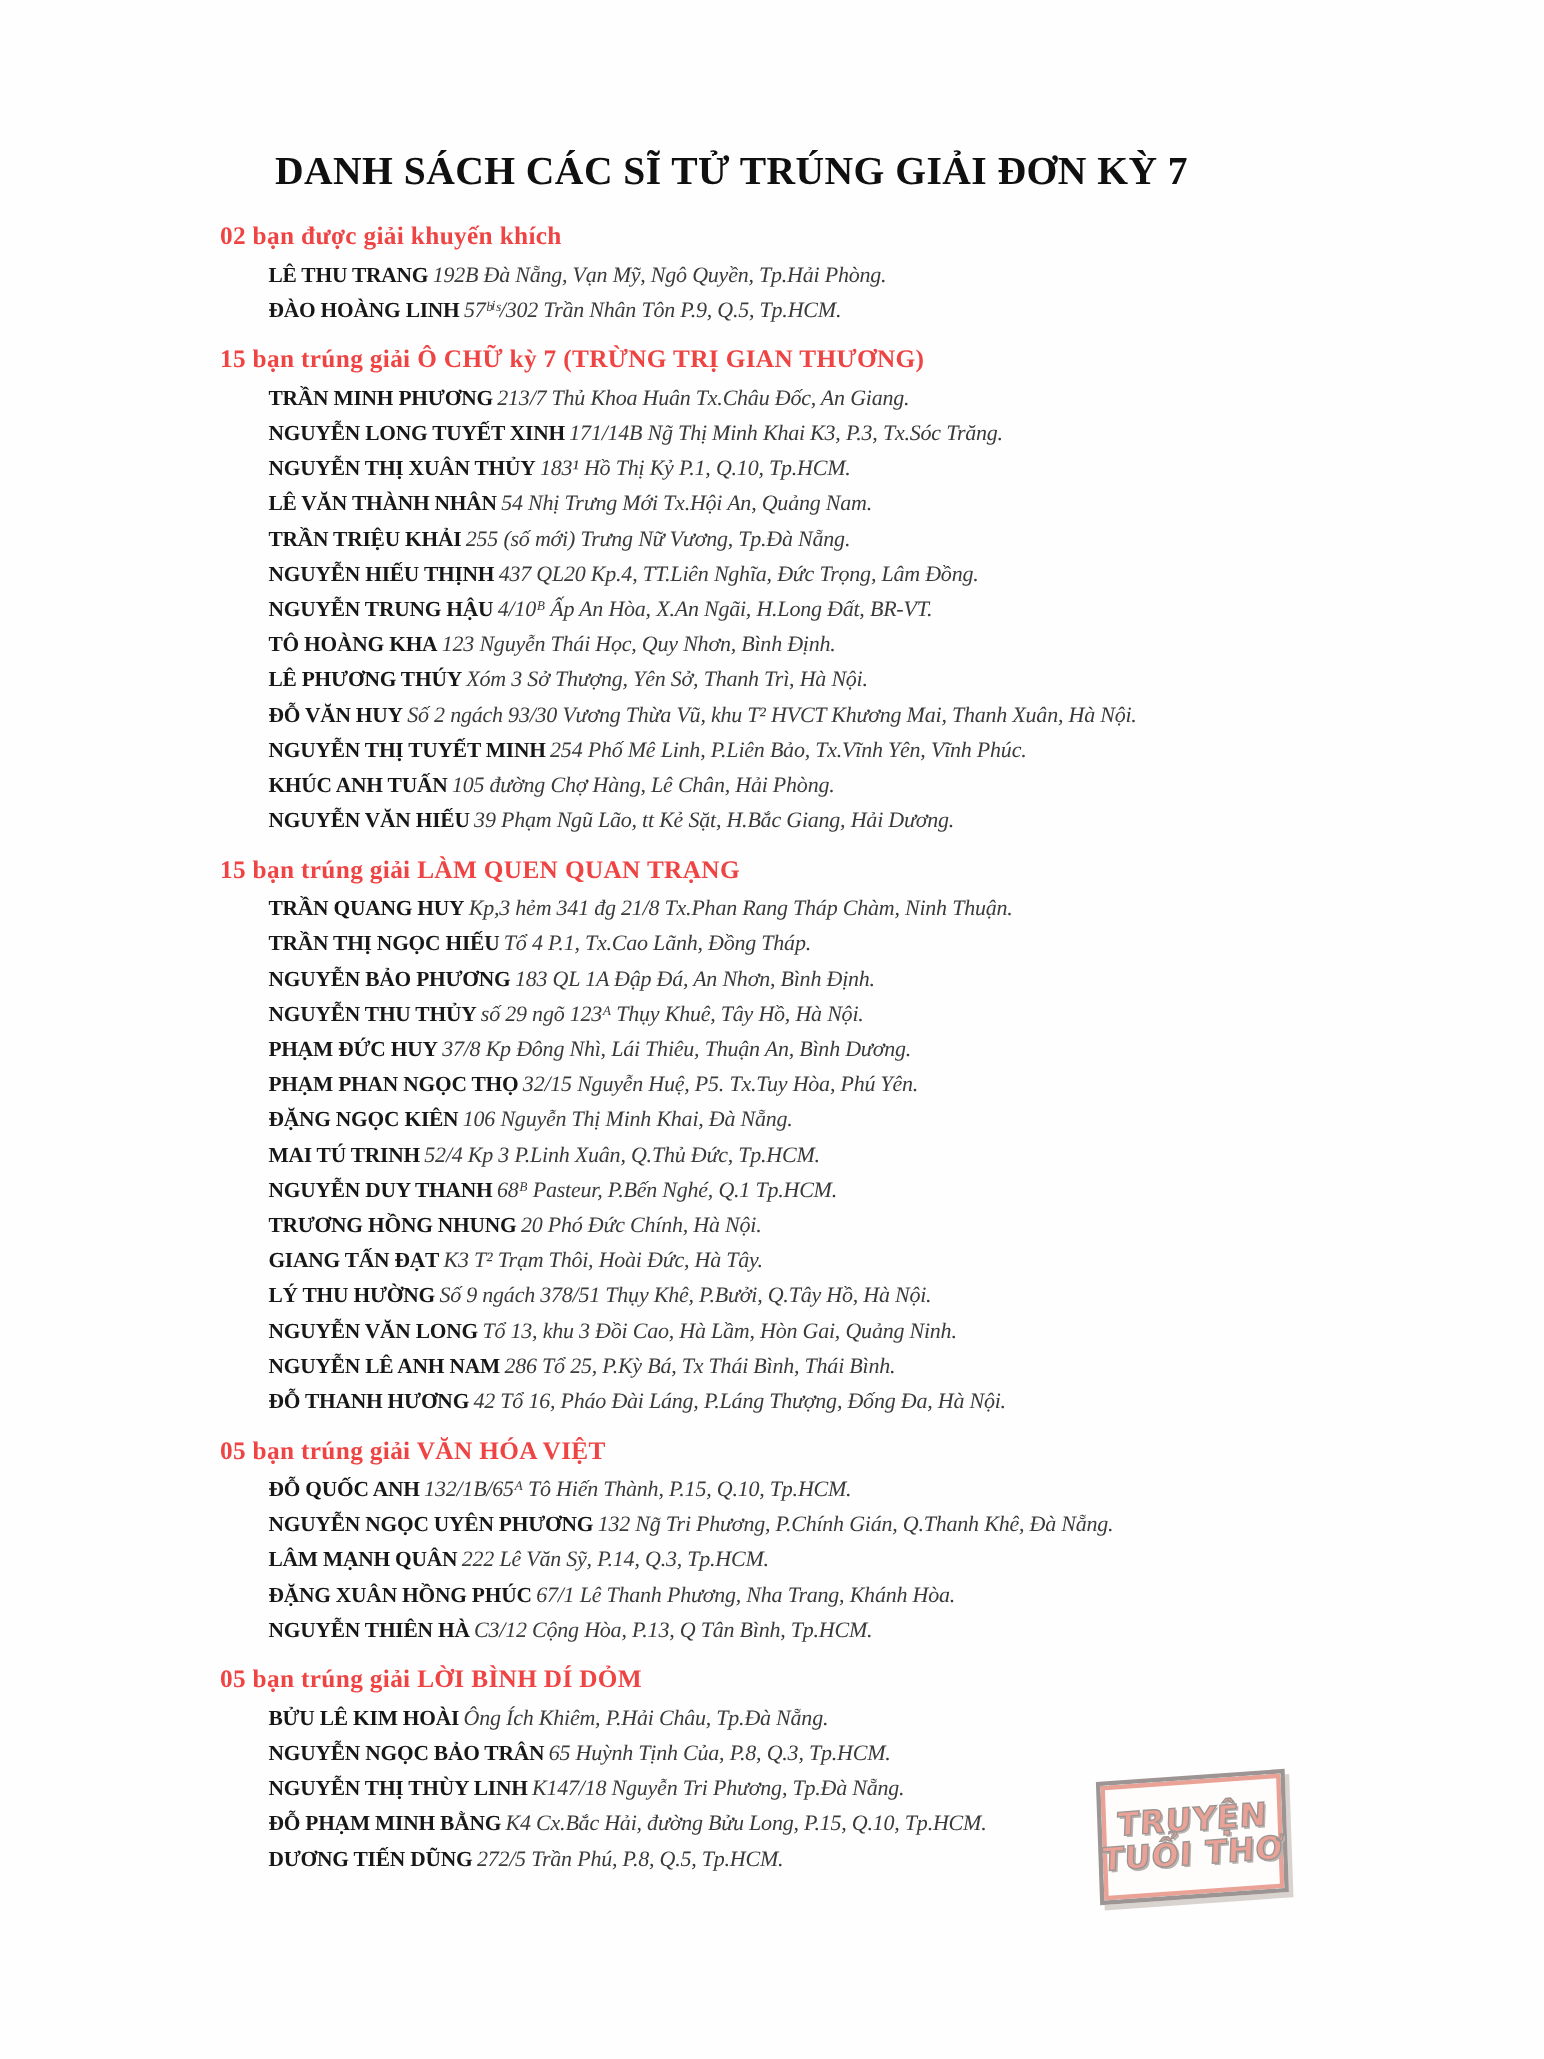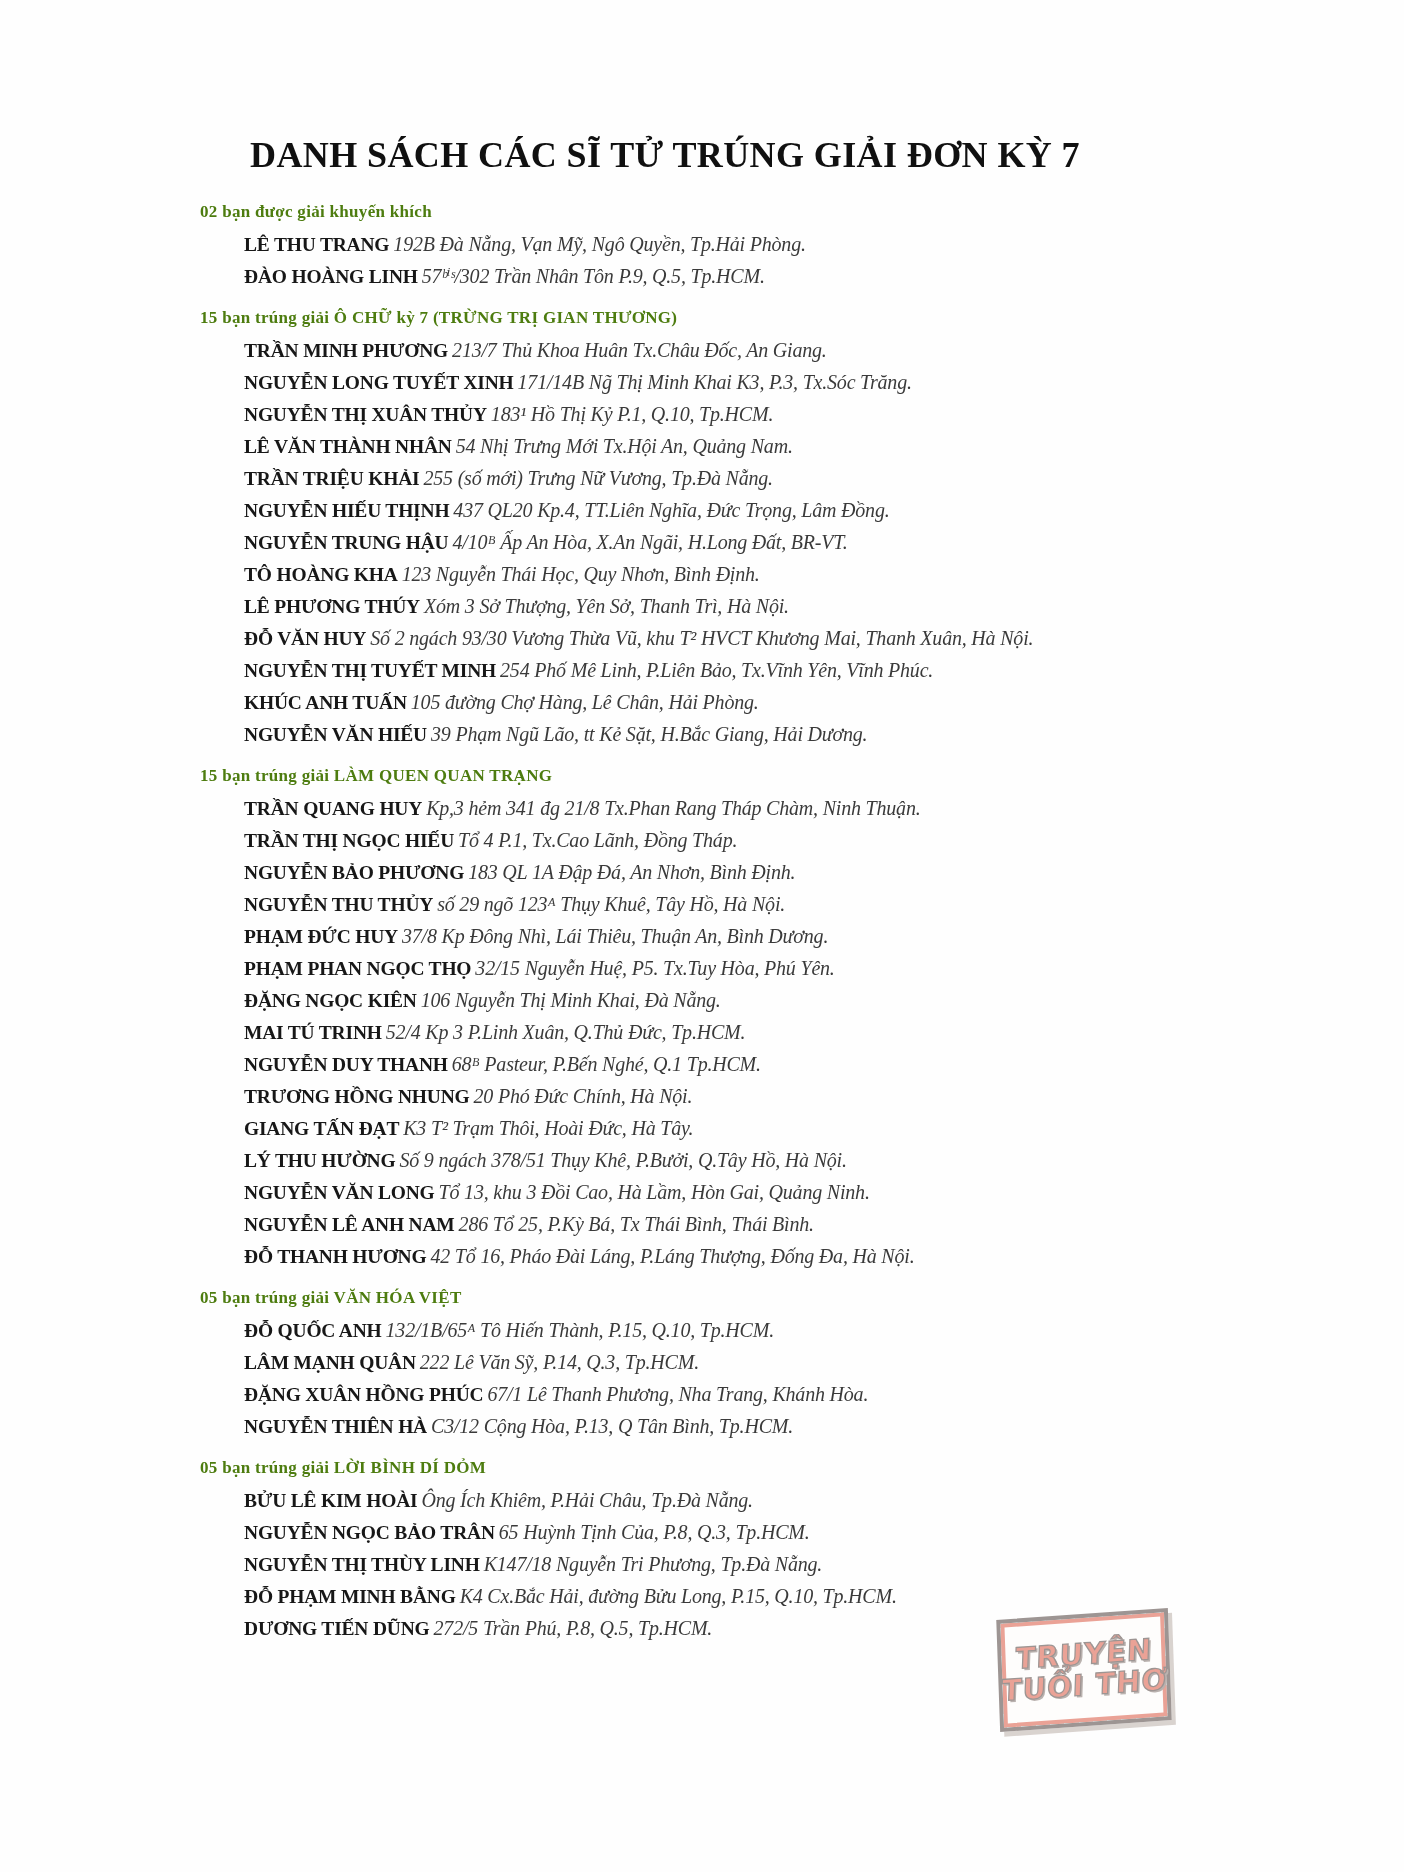--- a/index.html
+++ b/index.html
@@ -25,24 +25,24 @@
     text-align: center;
     font-size: 36px;
     font-weight: bold;
     letter-spacing: 0.4px;
     color: #101010;
     white-space: nowrap;
   }
   .section { margin-top: 15px; }
   .section h2 {
     margin: 0 0 7px 0;
-    font-size: 17px;
+    font-size: 23px;
     font-weight: bold;
     letter-spacing: 0.3px;
-    color: #4d7c0f;
+    color: #ef4444;
     white-space: nowrap;
   }
   ul.entries {
     list-style: none;
     margin: 0;
     padding: 0 0 0 44px;
   }
   ul.entries li {
     line-height: 30px;
     white-space: nowrap;
@@ -143,20 +143,21 @@
             <li><span class="name">LÝ THU HƯỜNG</span> <span class="addr">Số 9 ngách 378/51 Thụy Khê, P.Bưởi, Q.Tây Hồ, Hà Nội.</span></li>
             <li><span class="name">NGUYỄN VĂN LONG</span> <span class="addr">Tổ 13, khu 3 Đồi Cao, Hà Lầm, Hòn Gai, Quảng Ninh.</span></li>
             <li><span class="name">NGUYỄN LÊ ANH NAM</span> <span class="addr">286 Tổ 25, P.Kỳ Bá, Tx Thái Bình, Thái Bình.</span></li>
             <li><span class="name">ĐỖ THANH HƯƠNG</span> <span class="addr">42 Tổ 16, Pháo Đài Láng, P.Láng Thượng, Đống Đa, Hà Nội.</span></li>
           </ul>
         </section>
         <section class="section">
           <h2>05 bạn trúng giải VĂN HÓA VIỆT</h2>
           <ul class="entries">
             <li><span class="name">ĐỖ QUỐC ANH</span> <span class="addr">132/1B/65ᴬ Tô Hiến Thành, P.15, Q.10, Tp.HCM.</span></li>
+            <li><span class="name">NGUYỄN NGỌC UYÊN PHƯƠNG</span> <span class="addr">132 Ng̃ Tri Phương, P.Chính Gián, Q.Thanh Khê, Đà Nẵng.</span></li>
             <li><span class="name">LÂM MẠNH QUÂN</span> <span class="addr">222 Lê Văn Sỹ, P.14, Q.3, Tp.HCM.</span></li>
             <li><span class="name">ĐẶNG XUÂN HỒNG PHÚC</span> <span class="addr">67/1 Lê Thanh Phương, Nha Trang, Khánh Hòa.</span></li>
             <li><span class="name">NGUYỄN THIÊN HÀ</span> <span class="addr">C3/12 Cộng Hòa, P.13, Q Tân Bình, Tp.HCM.</span></li>
           </ul>
         </section>
         <section class="section">
           <h2>05 bạn trúng giải LỜI BÌNH DÍ DỎM</h2>
           <ul class="entries">
             <li><span class="name">BỬU LÊ KIM HOÀI</span> <span class="addr">Ông Ích Khiêm, P.Hải Châu, Tp.Đà Nẵng.</span></li>
             <li><span class="name">NGUYỄN NGỌC BẢO TRÂN</span> <span class="addr">65 Huỳnh Tịnh Của, P.8, Q.3, Tp.HCM.</span></li>

